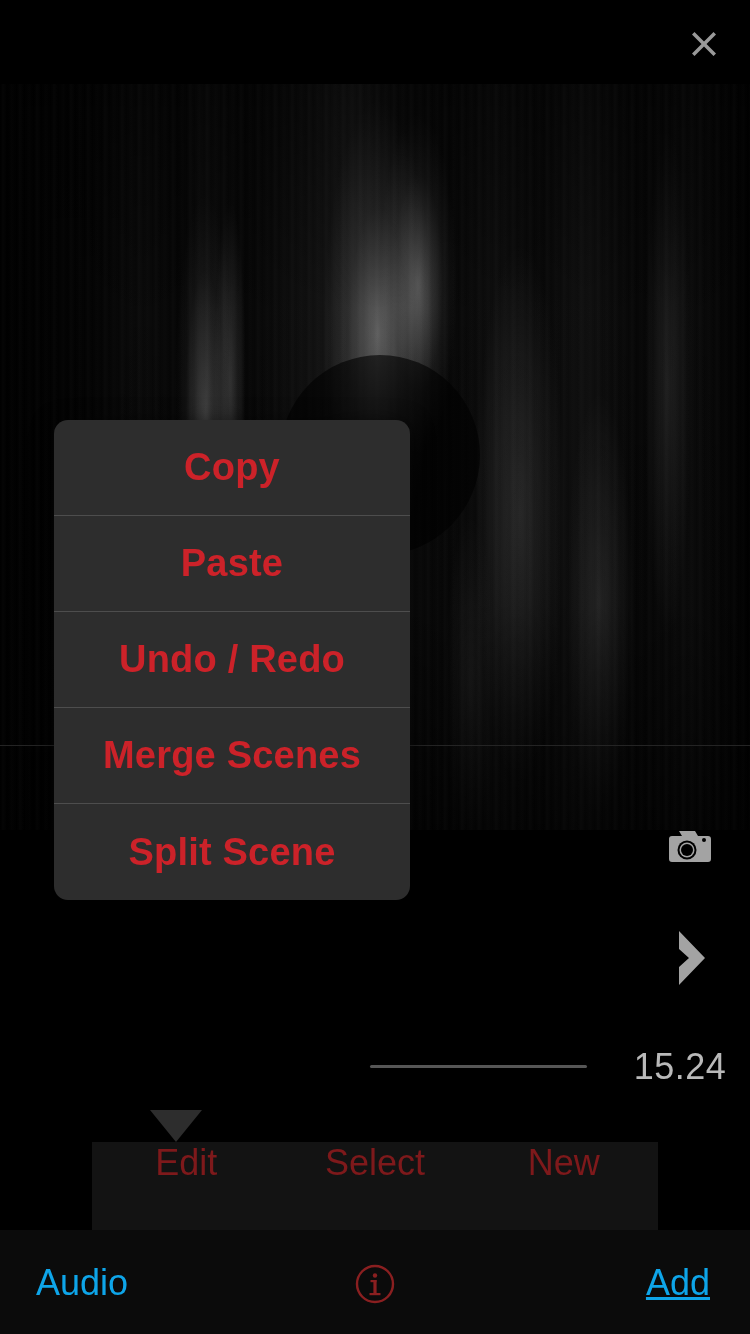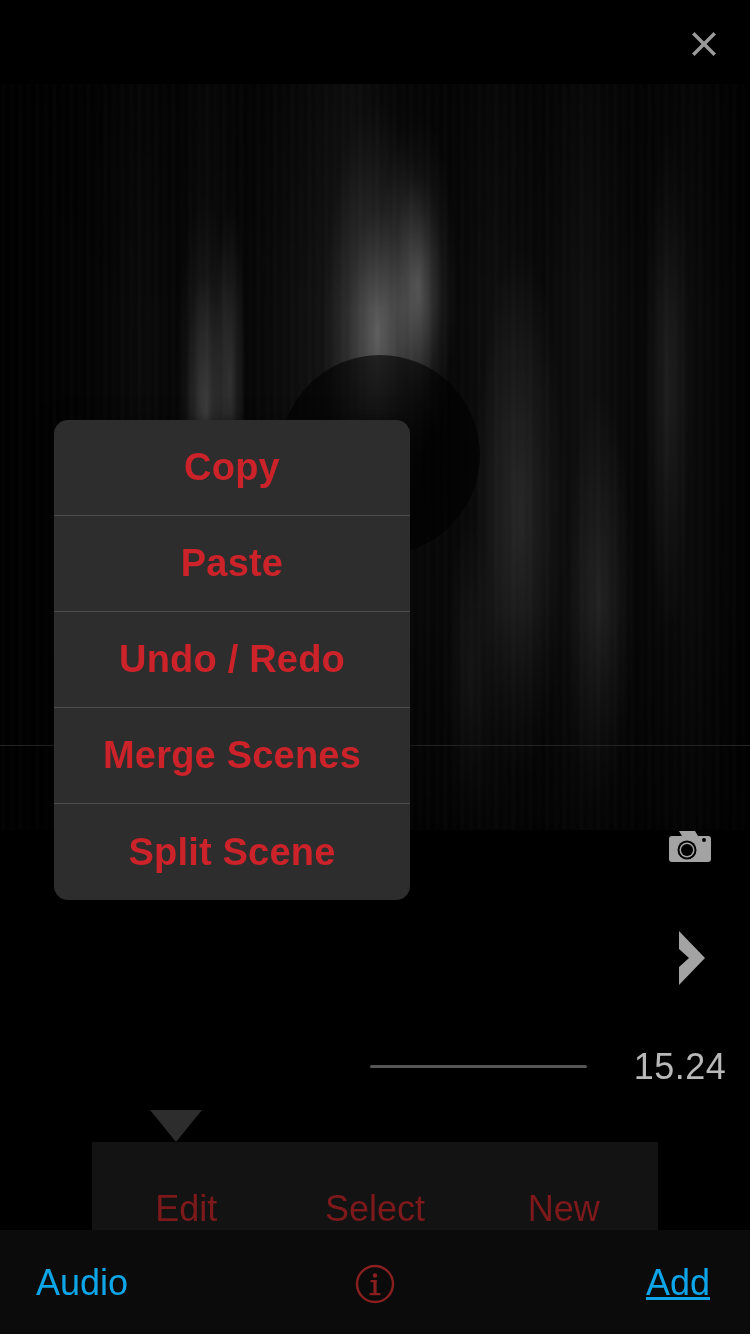--- a/index.html
+++ b/index.html
@@ -146,21 +146,21 @@
     letter-spacing: 0.5px;
   }
 
   
   .mode-strip {
     position: absolute;
     left: 92px; top: 1142px;
     width: 566px; height: 88px;
     background: #131313;
     display:flex;
-    align-items:flex-end;
+    align-items:flex-start;
   }
   .mode-item {
     flex: 1;
     text-align:center;
     color:#7e191b;
     font-size: 36px;
     cursor: pointer;
     user-select:none;
   }
 

